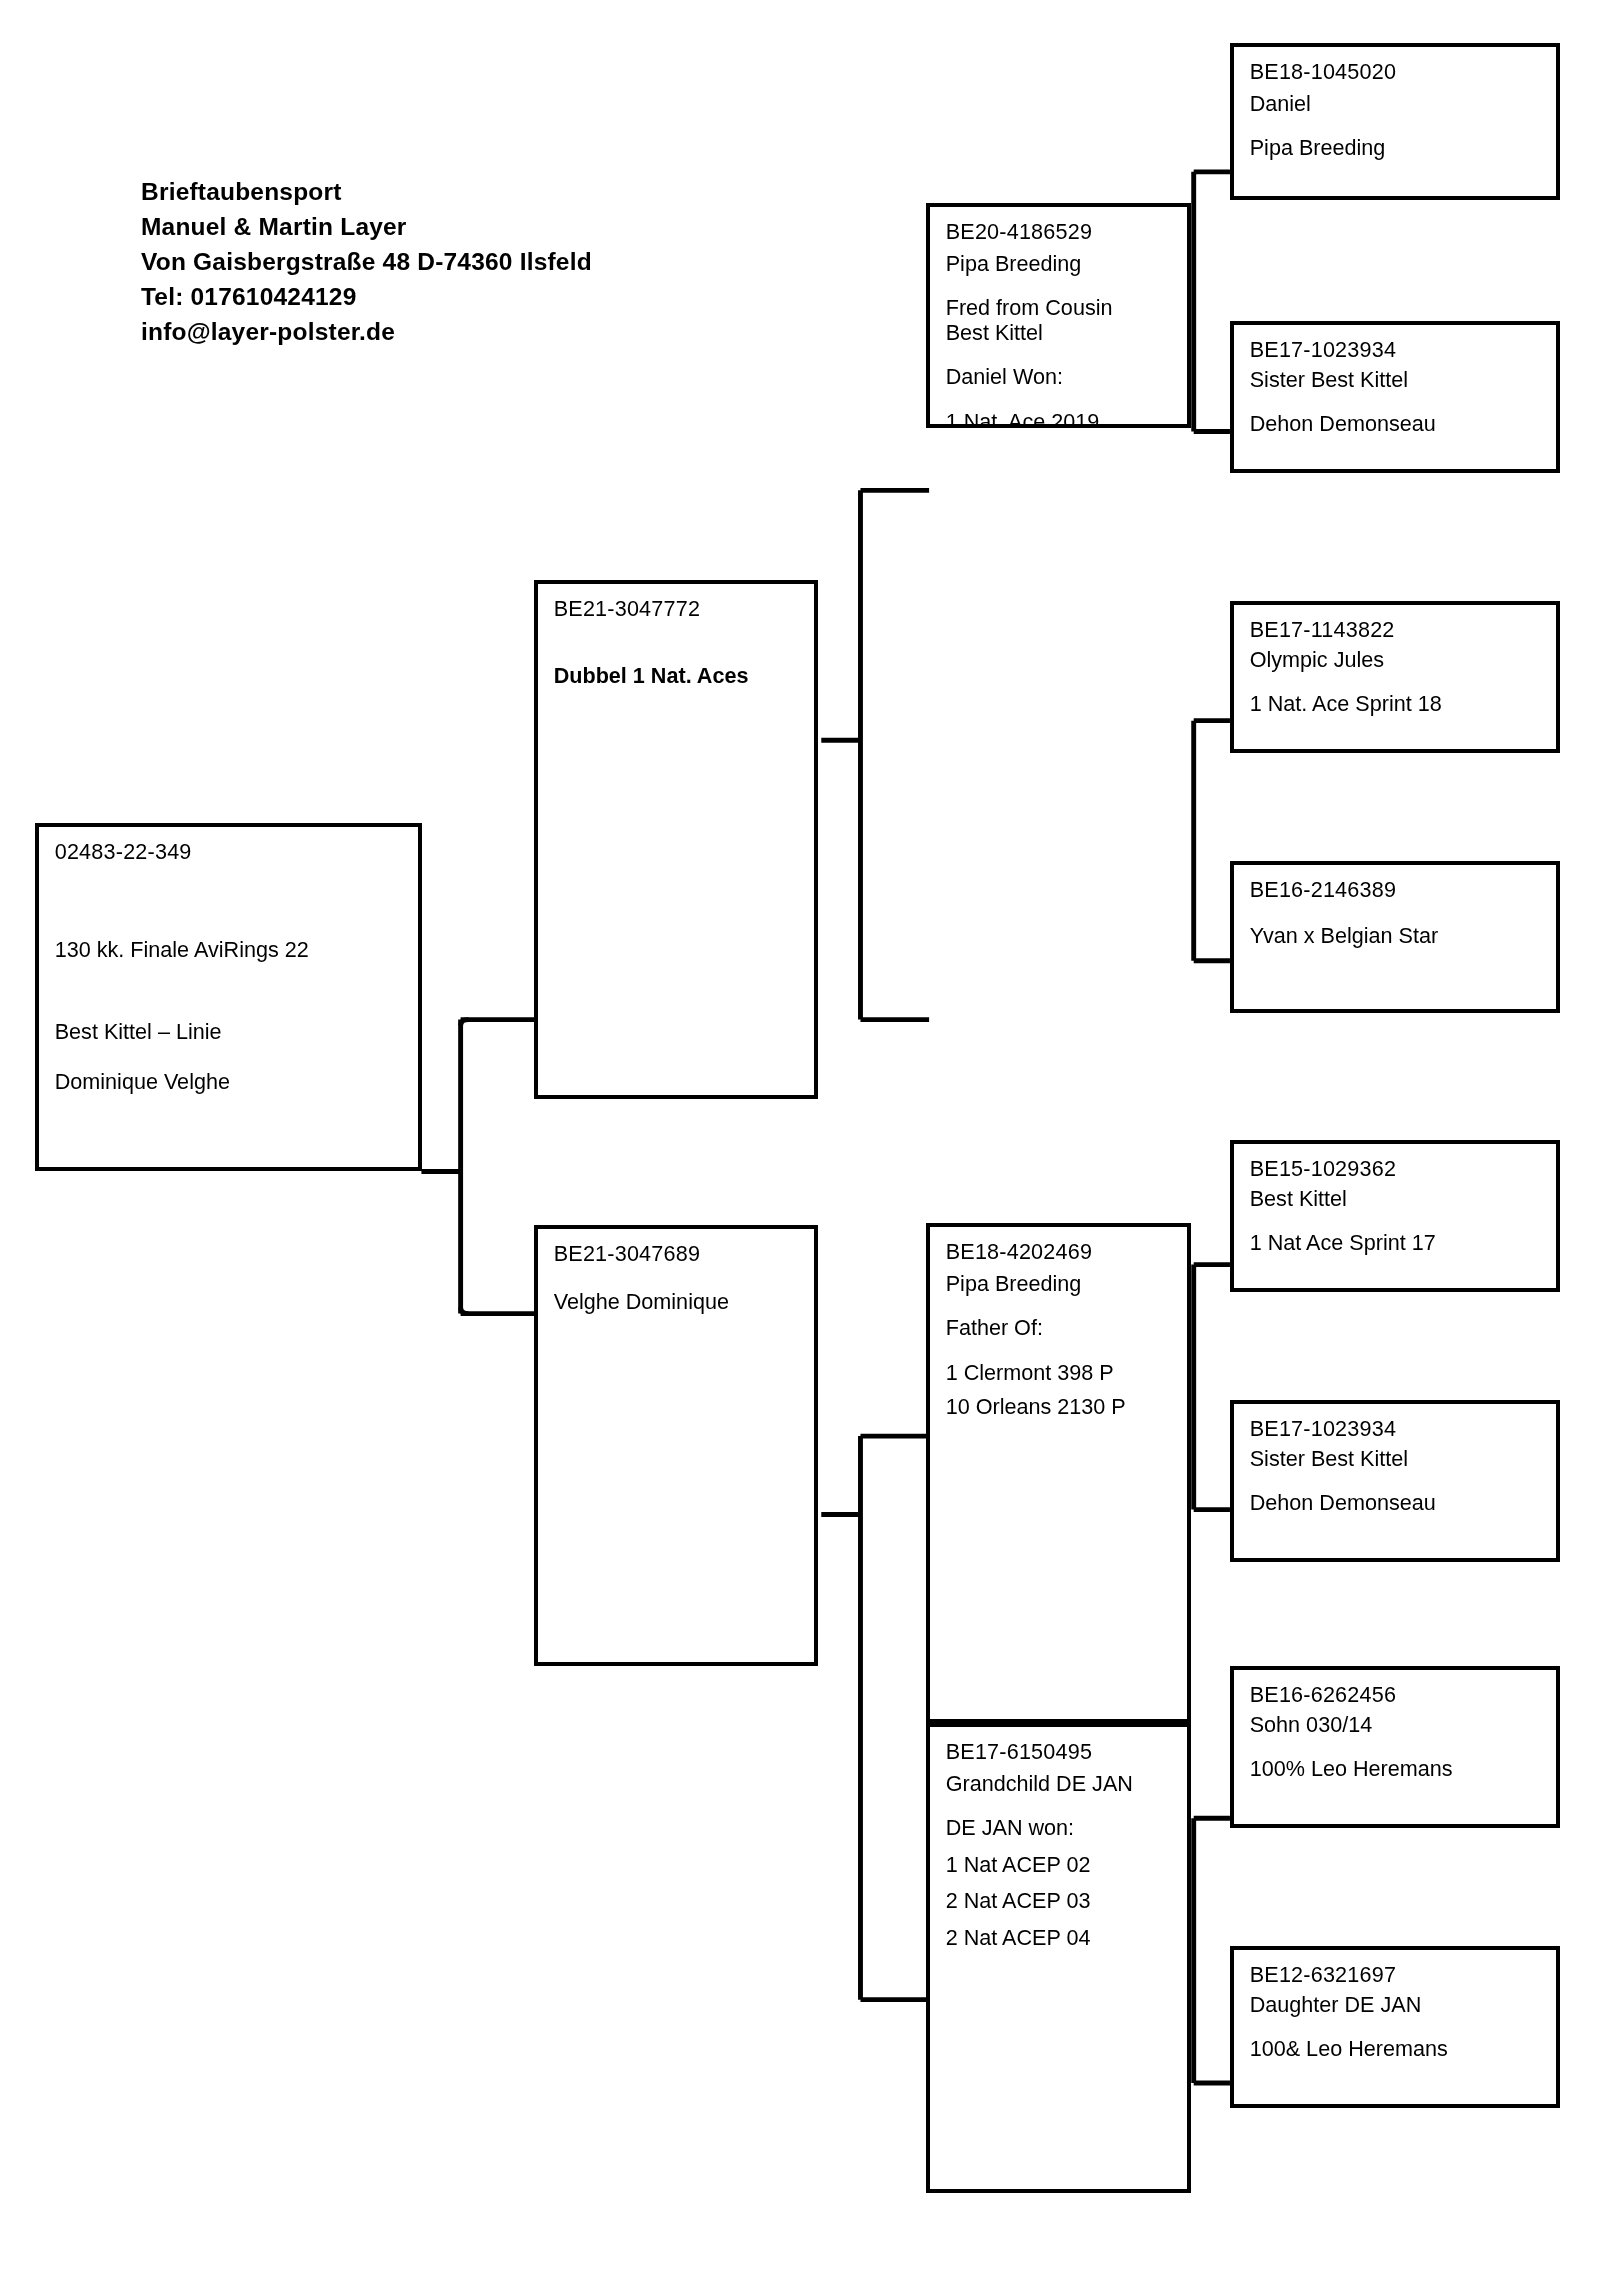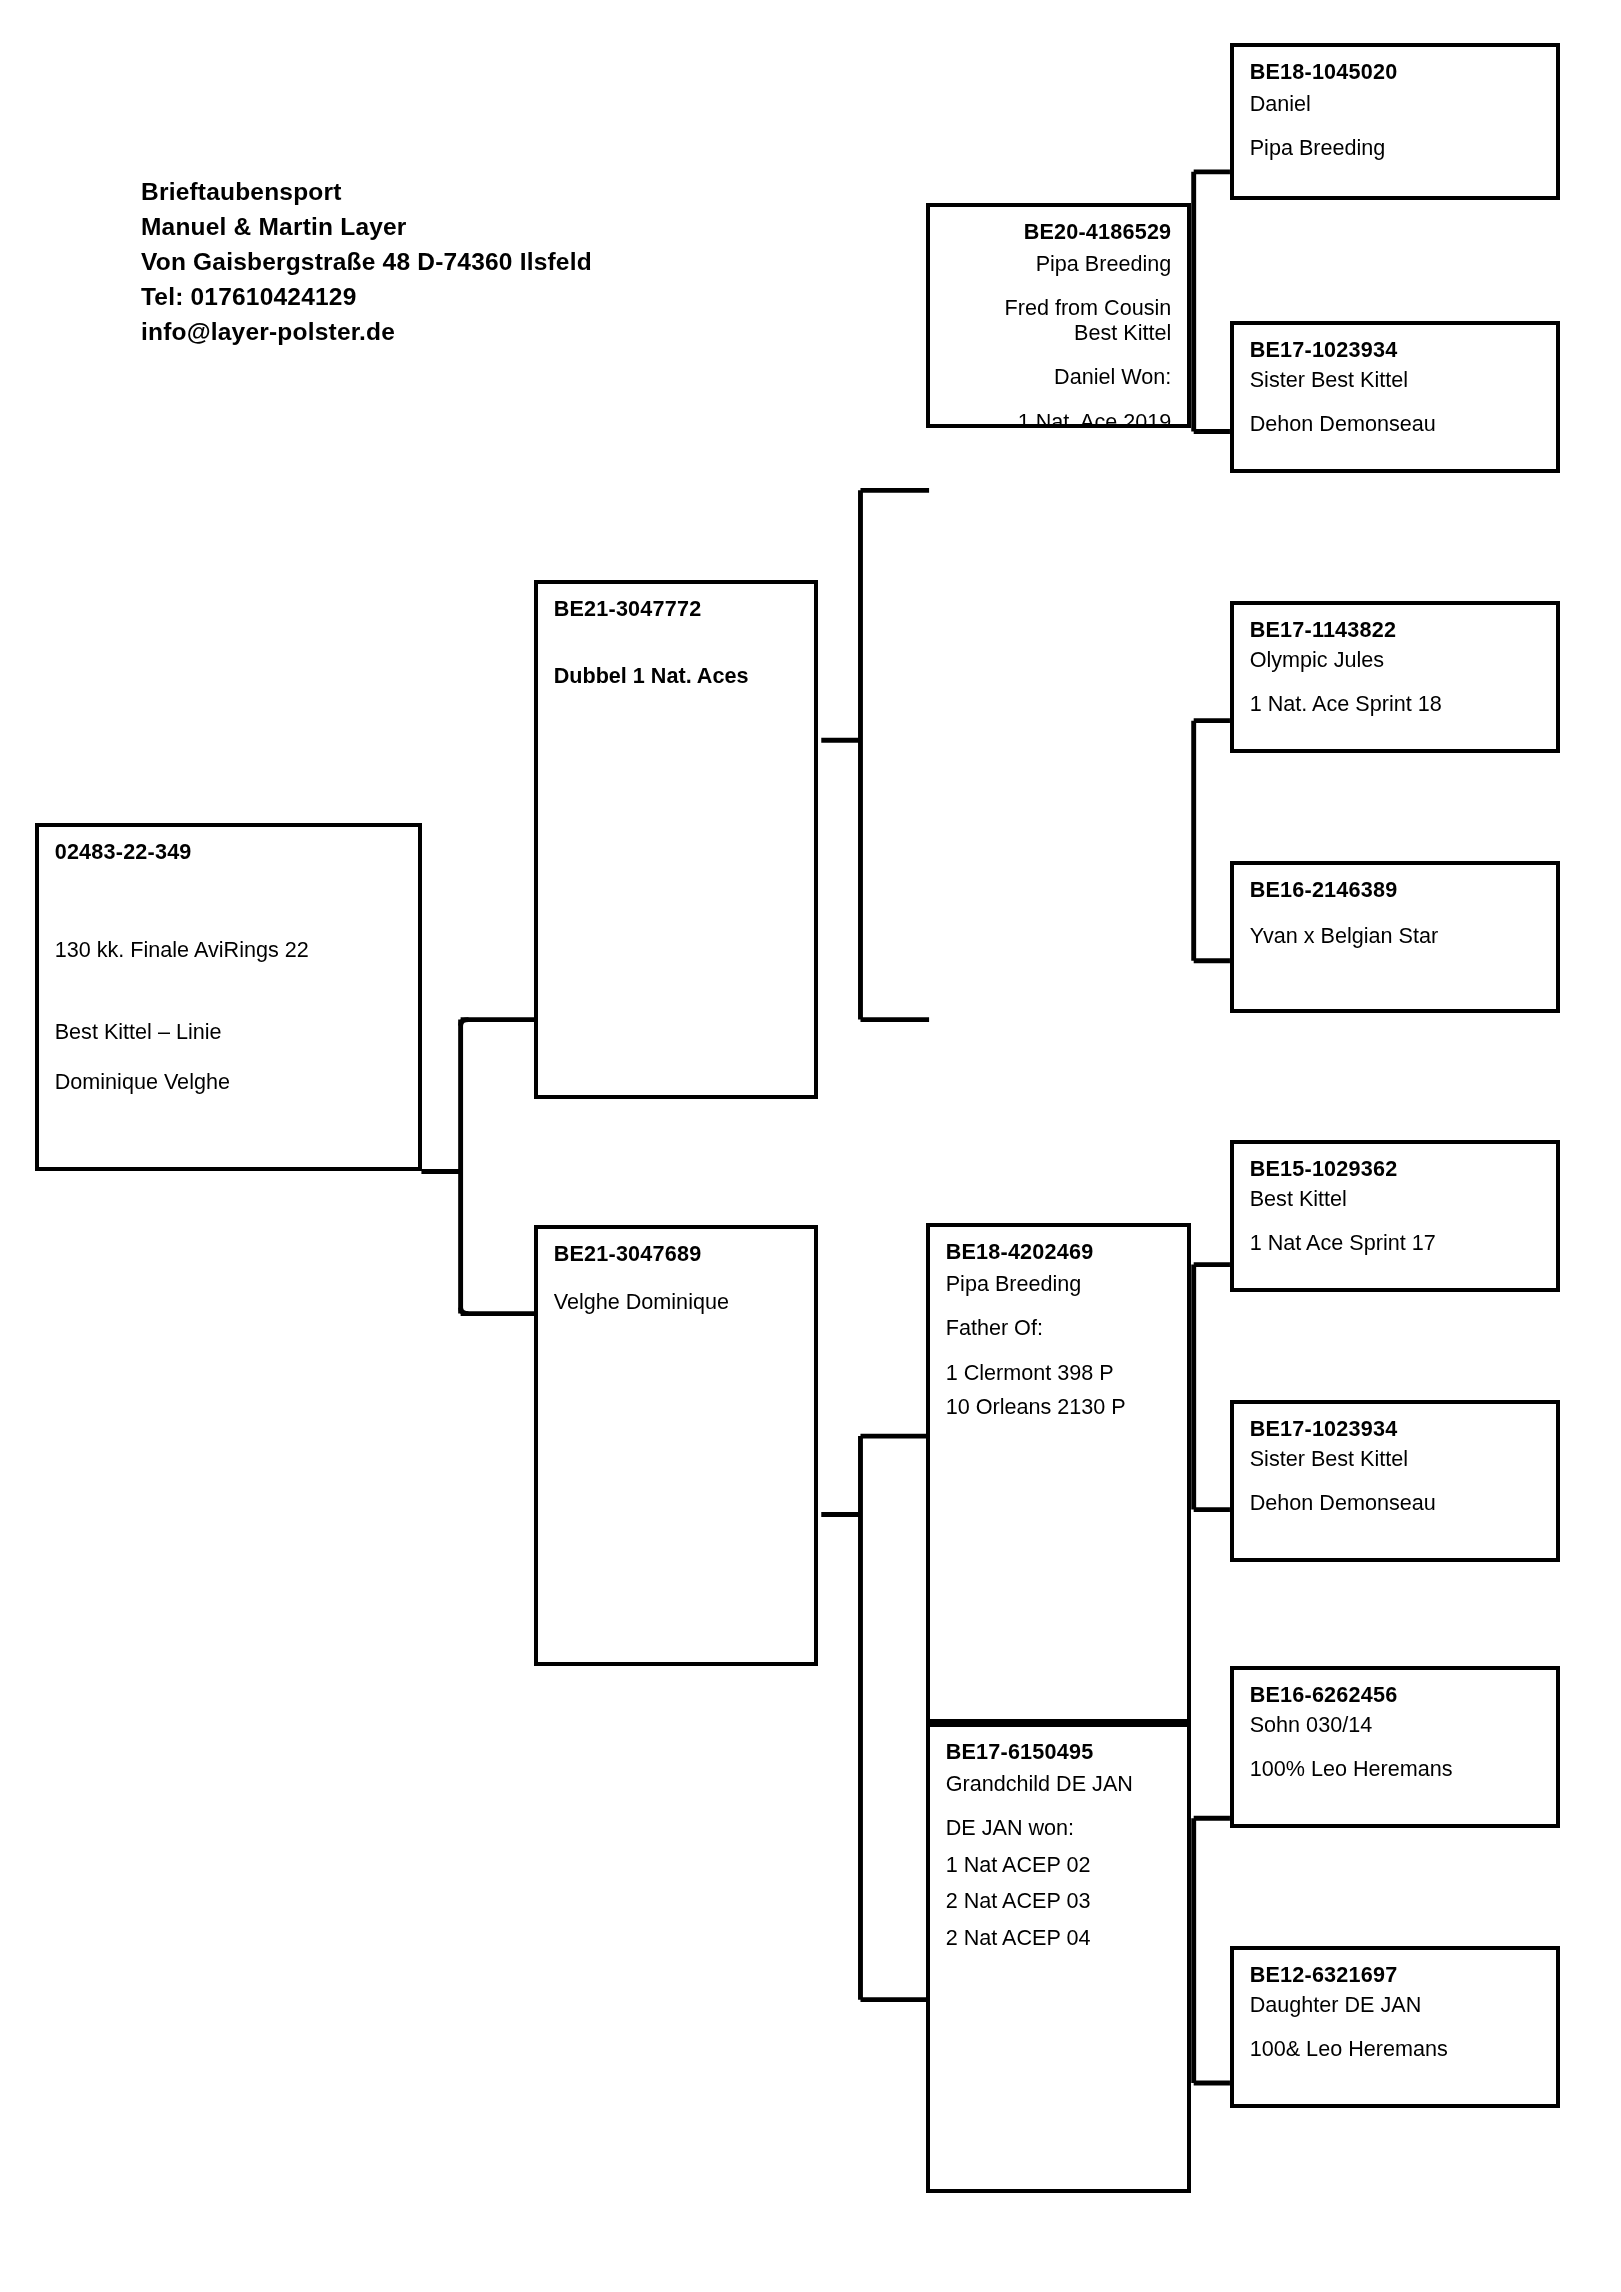--- a/index.html
+++ b/index.html
@@ -38,21 +38,21 @@
     position: absolute;
     box-sizing: border-box;
     border: 4.9px solid #000000;
     background: #ffffff;
     padding: 13.7px 15.7px 9.8px 15.7px;
     font-size: 21.6px;
     line-height: 1.05;
     overflow: hidden;
   }
   .box .ring {
-    font-weight: bold;
+    font-weight: normal;
     font-size: 21.6px;
     letter-spacing: 0.2px;
     white-space: nowrap;
   }
   .box .lines {
     margin-top: 9.8px;
   }
   .box .ln {
     font-size: 21.6px;
     white-space: nowrap;
@@ -142,21 +142,21 @@
     </div>
   </div>
 
   <div class="box gap-md" style="left:534px; top:1225px; width:284px; height:441px;">
     <div class="ring">BE21-3047689</div>
     <div class="lines">
       <div class="ln">Velghe Dominique</div>
     </div>
   </div>
 
-  <div class="box sp-md" style="left:926px; top:203px; width:265px; height:225px;text-align:right;">
+  <div class="box sp-md" style="left:926px; top:203px; width:265px; height:225px;">
     <div class="ring">BE20-4186529</div>
     <div class="lines">
       <div class="ln">Pipa Breeding</div>
       <div class="ln" style="margin-bottom:2px;">Fred from Cousin</div>
       <div class="ln">Best Kittel</div>
       <div class="ln">Daniel Won:</div>
       <div class="ln">1 Nat. Ace 2019</div>
     </div>
   </div>
 

